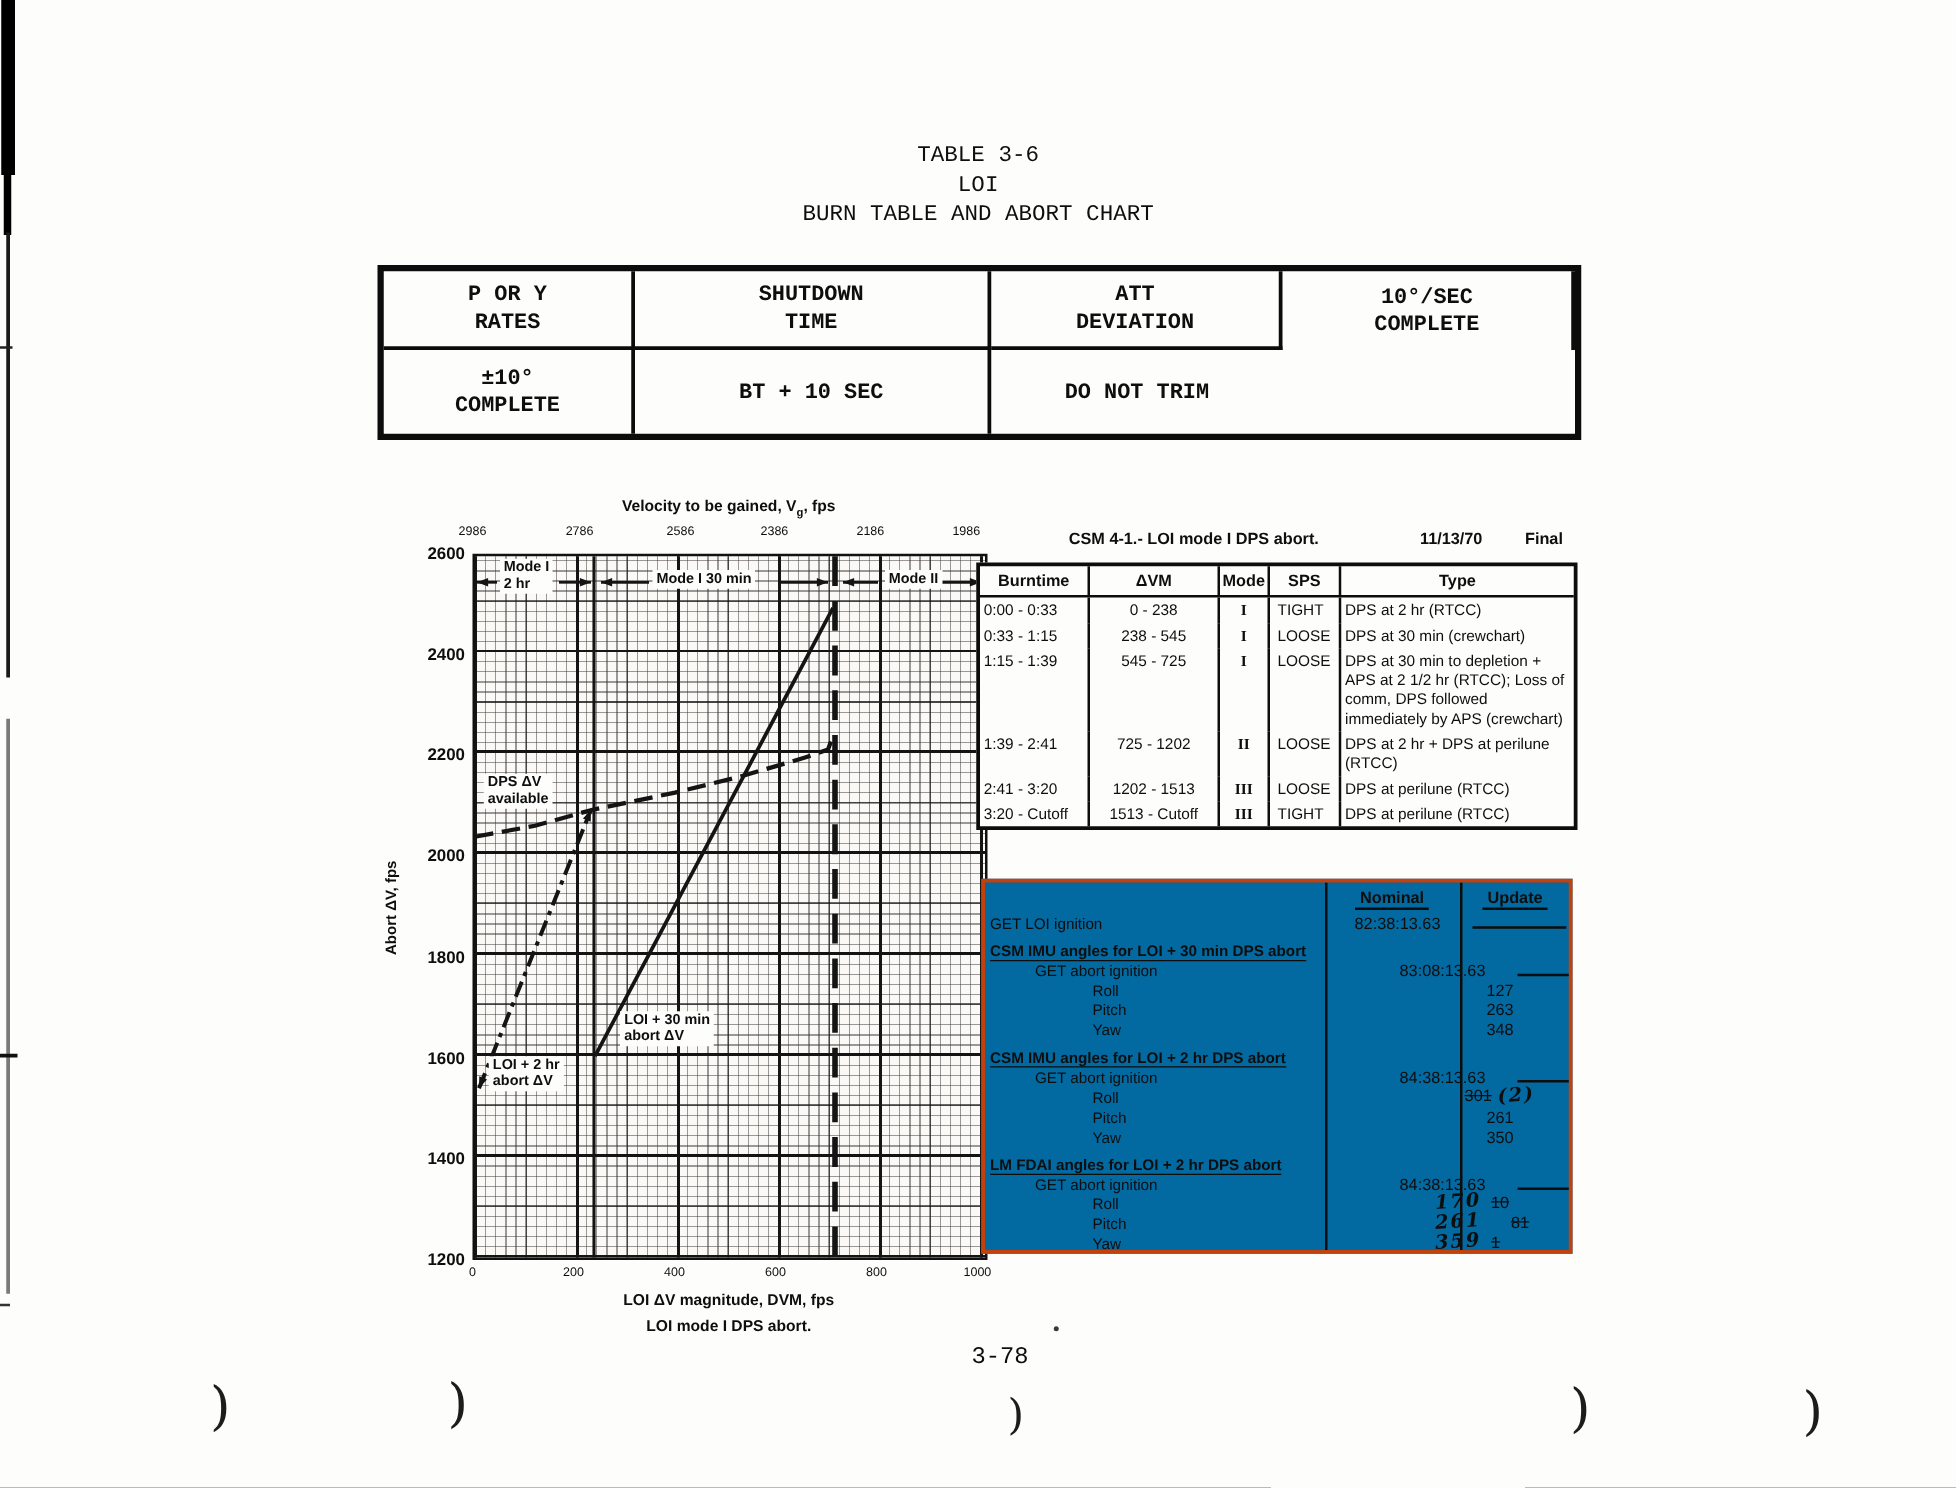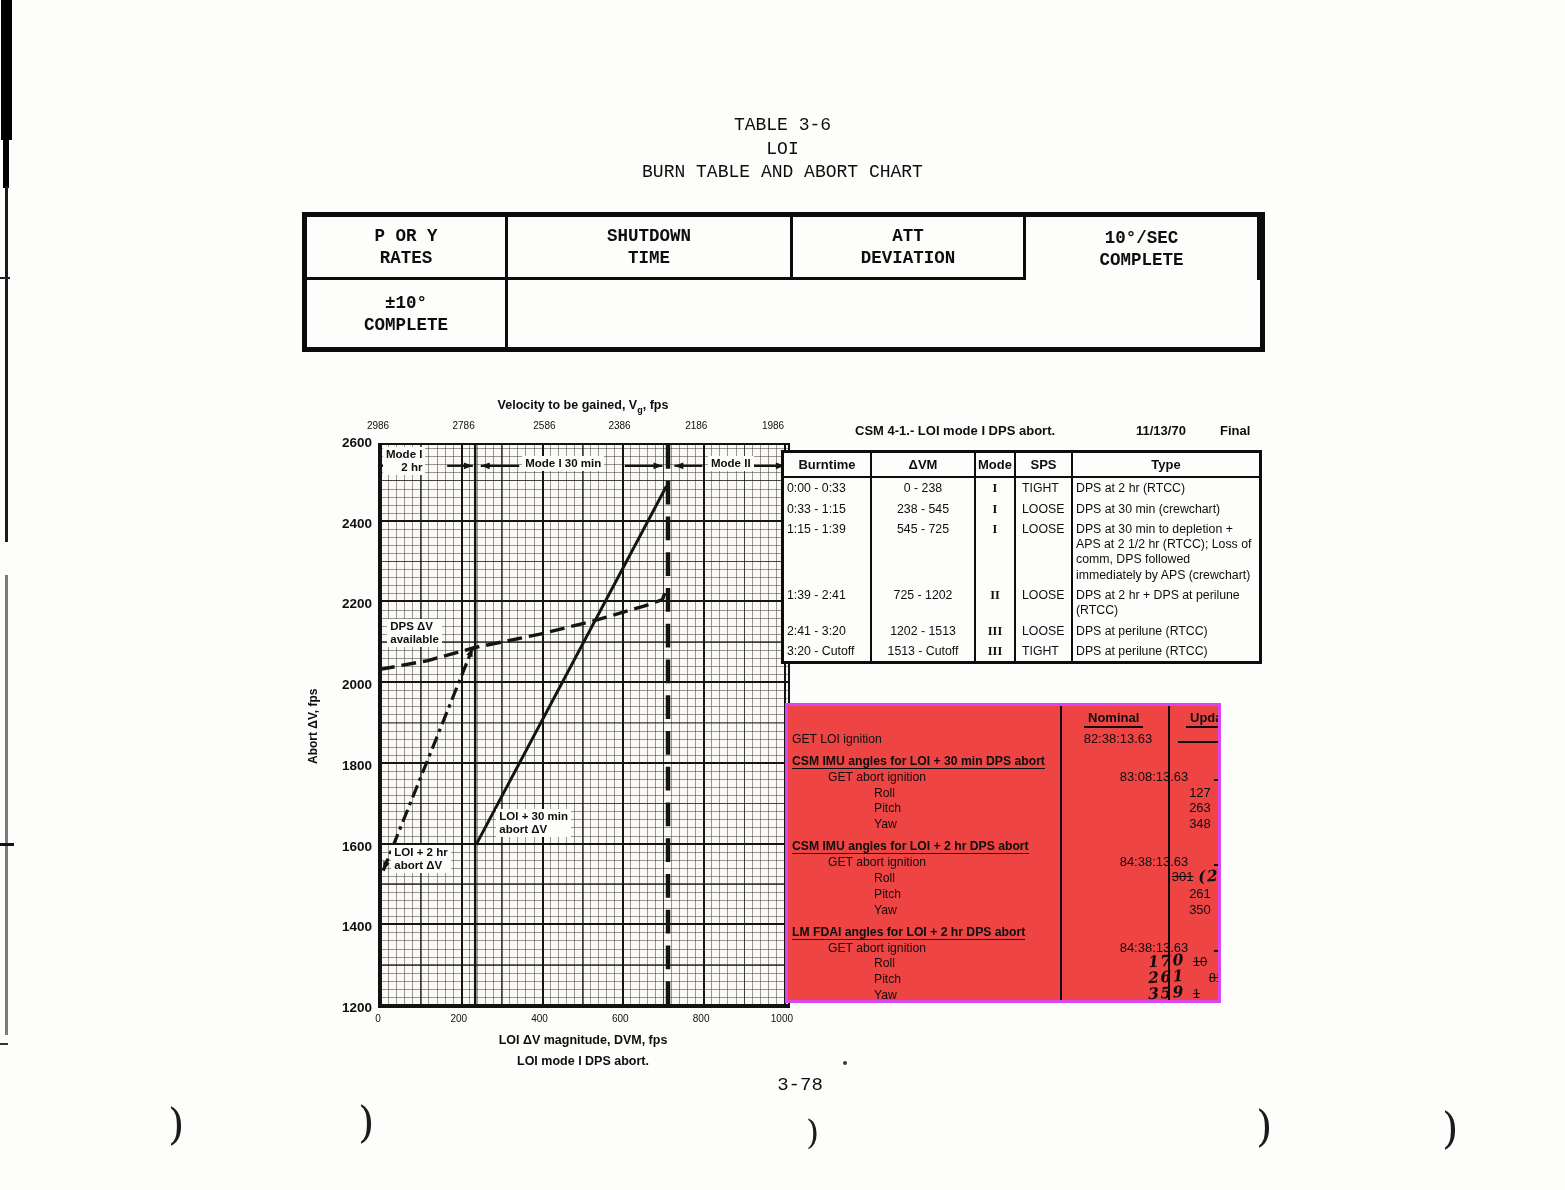--- a/index.html
+++ b/index.html
@@ -58,22 +58,22 @@
   .burn .row{display:grid;grid-template-columns:88px 104px 40px 57px auto;}
   .burn .hrow{border-bottom:2.5px solid #0d0d0d;font-weight:700;font-size:13px;}
   .burn .c{border-right:2px solid #0d0d0d;padding:3px 3px 2px 3px;line-height:15.3px;}
   .burn .c.last{border-right:none;}
   .burn .hrow .c{display:flex;align-items:center;justify-content:center;padding:4px 2px;}
   .burn .ctr{text-align:center;}
   .burn .roman{font-family:"Liberation Serif",serif;font-weight:700;text-align:center;}
   .burn .sps{text-align:left;padding-left:6px;}
 
   
-  .angles{position:absolute;left:785px;top:703px;width:436px;height:300px;box-sizing:border-box;
-        border:3px solid #d946ef;background:#ef4444;overflow:hidden;font-size:12.2px;}
+  .angles{position:absolute;left:785px;top:703px;width:473px;height:300px;box-sizing:border-box;
+        border:3px solid #c2410c;background:#0369a1;overflow:hidden;font-size:12.2px;}
   .angles .vline{position:absolute;top:0;bottom:0;width:2px;background:#0d0d0d;}
   .angles .hdr{position:relative;height:24px;}
   .angles .hdr span{position:absolute;top:4px;font-weight:700;font-size:13px;border-bottom:2px solid #0d0d0d;padding:0 4px 1px 4px;}
   .arow{position:relative;height:15.9px;display:flex;align-items:flex-end;}
   .arow.sect{margin-top:6px;}
   .alabel{width:272px;flex:none;white-space:nowrap;overflow:visible;}
   .alabel .und{border-bottom:1.5px solid #0d0d0d;padding-bottom:0px;font-weight:600;}
   .anom{width:108px;flex:none;text-align:center;font-size:13px;white-space:nowrap;}
   .anom.leftal{text-align:left;padding-left:2px;}
   .aupd{width:85px;flex:none;position:relative;}
@@ -112,20 +112,22 @@
     <div class="cell" style="white-space: pre-line;">P OR Y
 RATES</div>
     <div class="cell" style="white-space: pre-line;">SHUTDOWN
 TIME</div>
     <div class="cell" style="white-space: pre-line;">ATT
 DEVIATION</div>
     <div class="cell vrow" style="white-space: pre-line;">10°/SEC
 COMPLETE</div>
     <div class="cell vrow" style="white-space: pre-line;">±10°
 COMPLETE</div>
+    <div class="cell vrow" style="white-space: pre-line;">BT + 10 SEC</div>
+    <div class="cell vrow last" style="white-space: pre-line;">DO NOT TRIM</div>
   </div>
 
   <div class="top-axis-title">
     <span>Velocity to be gained, V</span><sub>g</sub><span>, fps</span>
   </div>
   <div id="topTicks" class="tickbox">
       <span style="left: 0px;">2986</span>
       <span style="left: 85.6314px;">2786</span>
       <span style="left: 166.416px;">2586</span>
       <span style="left: 241.545px;">2386</span>
@@ -169,21 +171,21 @@
         <polygon points="93.70980392156864,20.985714285714288 84.70980392156864,17.58571428571429 84.70980392156864,24.385714285714286" fill="#141414"></polygon>
         <line x1="140.56470588235294" y1="20.985714285714288" x2="101.78823529411765" y2="20.985714285714288" stroke="#141414" stroke-width="2.2"></line>
         <polygon points="101.78823529411765,20.985714285714288 110.78823529411765,24.385714285714286 110.78823529411765,17.58571428571429" fill="#141414"></polygon>
         <line x1="247.20000000000002" y1="20.985714285714288" x2="285.1686274509804" y2="20.985714285714288" stroke="#141414" stroke-width="2.2"></line>
         <polygon points="285.1686274509804,20.985714285714288 276.1686274509804,17.58571428571429 276.1686274509804,24.385714285714286" fill="#141414"></polygon>
         <line x1="325.5607843137255" y1="20.985714285714288" x2="297.28627450980395" y2="20.985714285714288" stroke="#141414" stroke-width="2.2"></line>
         <polygon points="297.28627450980395,20.985714285714288 306.28627450980395,24.385714285714286 306.28627450980395,17.58571428571429" fill="#141414"></polygon>
         <line x1="373.22352941176473" y1="20.985714285714288" x2="408.7686274509804" y2="20.985714285714288" stroke="#141414" stroke-width="2.2"></line>
         <polygon points="408.7686274509804,20.985714285714288 399.7686274509804,17.58571428571429 399.7686274509804,24.385714285714286" fill="#141414"></polygon>
       </svg>
-  <div class="ann" style="left: 3px; top: 1.61429px; text-align: right;">
+  <div class="ann" style="left: 20px; top: 1.61429px;">
         <div>Mode I</div>
         <div>2 hr</div>
       </div>
       <div class="ann" style="left: 142.18px; top: 11.3px;">
         <div>Mode I 30 min</div>
       </div>
       <div class="ann" style="left: 327.984px; top: 11.3px;">
         <div>Mode II</div>
       </div>
       <div class="ann" style="left: 7.27059px; top: 174.343px;">

